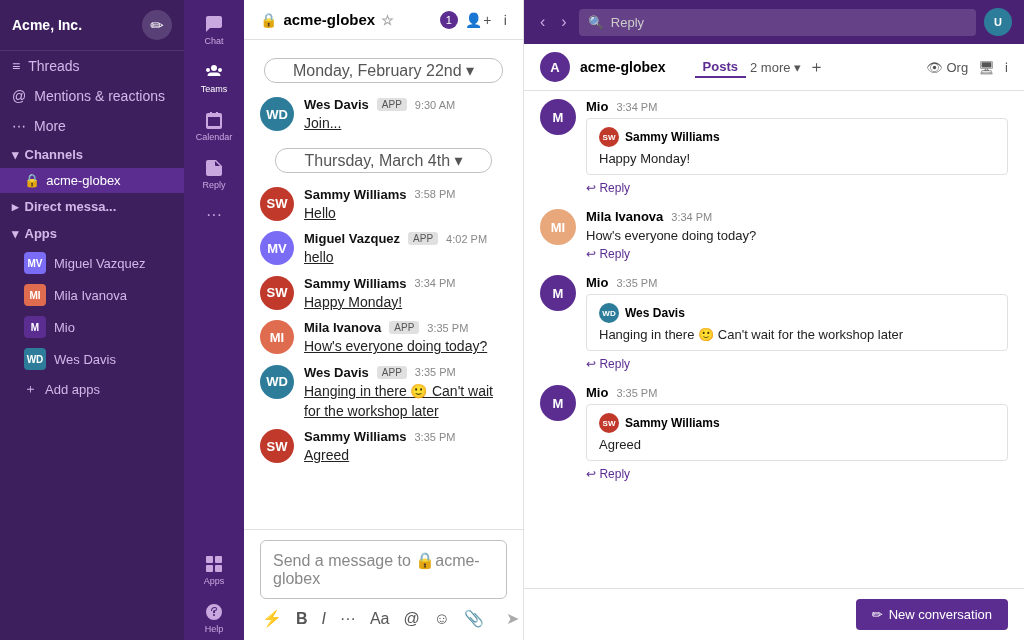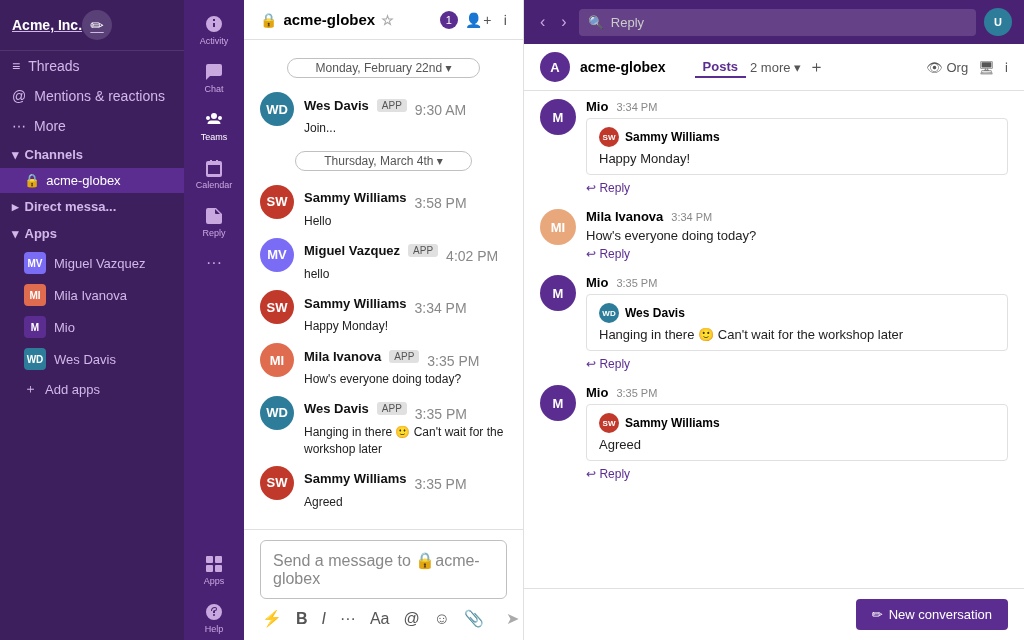--- a/index.html
+++ b/index.html
@@ -11,23 +11,23 @@
       background: #3d1f5e;
       color: #d1b8e8;
       display: flex;
       flex-direction: column;
       flex-shrink: 0;
       height: 640px;
     }
     .sidebar-header {
       display: flex;
       align-items: center;
+      justify-content: space-between;
       padding: 10px 12px;
       border-bottom: 1px solid rgba(255,255,255,0.1);
-      text-decoration: underline;
     }
     .sidebar-org-name {
       color: #fff;
       font-weight: 600;
       font-size: 14px;
     }
     .sidebar-compose-btn {
       width: 30px; height: 30px;
       border-radius: 50%;
       background: rgba(255,255,255,0.15);
@@ -159,21 +159,21 @@
     .date-divider {
       display: flex;
       align-items: center;
       justify-content: center;
       margin: 10px 16px;
     }
     .date-divider-btn {
       border: 1px solid #c0c0c0;
       border-radius: 12px;
       padding: 2px 28px;
-      font-size: 12px;
+      font-size: 16px;
       color: #555;
       cursor: pointer;
       background: #fff;
       display: flex;
       align-items: center;
       gap: 4px;
     }
     .msg-row {
       display: flex;
       gap: 10px;
@@ -186,22 +186,22 @@
       flex-shrink: 0;
       display: flex; align-items: center; justify-content: center;
       font-size: 13px; font-weight: 700; color: #fff;
       overflow: hidden;
       position: relative;
     }
     .msg-content { flex: 1; min-width: 0; }
     .msg-header { display: flex; align-items: center; gap: 8px; margin-bottom: 2px; }
     .msg-sender { font-weight: 600; font-size: 13px; color: #111; }
     .msg-badge { background: #e0e0e0; font-size: 10px; padding: 1px 5px; border-radius: 3px; color: #555; }
-    .msg-time { font-size: 14px; color: #888; margin-top: 10px; }
-    .msg-text { font-size: 12px; color: #222; line-height: 1.4; }
+    .msg-time { font-size: 11px; color: #888; }
+    .msg-text { font-size: 14px; color: #222; line-height: 1.4; text-decoration: underline; }
 
     .chat-input-area {
       border-top: 1px solid #e0e0e0;
       padding: 10px 16px;
     }
     .chat-input-box {
       border: 1px solid #c0c0c0;
       border-radius: 6px;
       padding: 10px 12px;
       font-size: 16px;
@@ -396,26 +396,20 @@
     <span>Wes Davis</span>
   </div>
     </div>
   <div class="sidebar-add-apps">
     <span>＋</span>
     <span>Add apps</span>
   </div>
 </div>
 
 <div class="icon-panel">
-  <div class="icon-panel-item">
-    <svg viewBox="0 0 20 20" fill="currentColor">
-        <path d="M10 2a8 8 0 100 16A8 8 0 0010 2zm1 11H9V9h2v4zm0-6H9V5h2v2z"></path>
-      </svg>
-    <span>Activity</span>
-  </div>
   <div class="icon-panel-item">
     <svg viewBox="0 0 20 20" fill="currentColor">
         <path d="M2 4a2 2 0 012-2h12a2 2 0 012 2v8a2 2 0 01-2 2H6l-4 4V4z"></path>
       </svg>
     <span>Chat</span>
   </div>
   <div class="icon-panel-item active">
     <svg viewBox="0 0 20 20" fill="currentColor">
         <path d="M13 6a3 3 0 11-6 0 3 3 0 016 0zM18 8a2 2 0 11-4 0 2 2 0 014 0zM2 8a2 2 0 114 0A2 2 0 012 8zm14.5 6c0-2-1.5-3.5-3.5-3.5H7C5 10.5 3.5 12 3.5 14H16.5z"></path>
       </svg>

